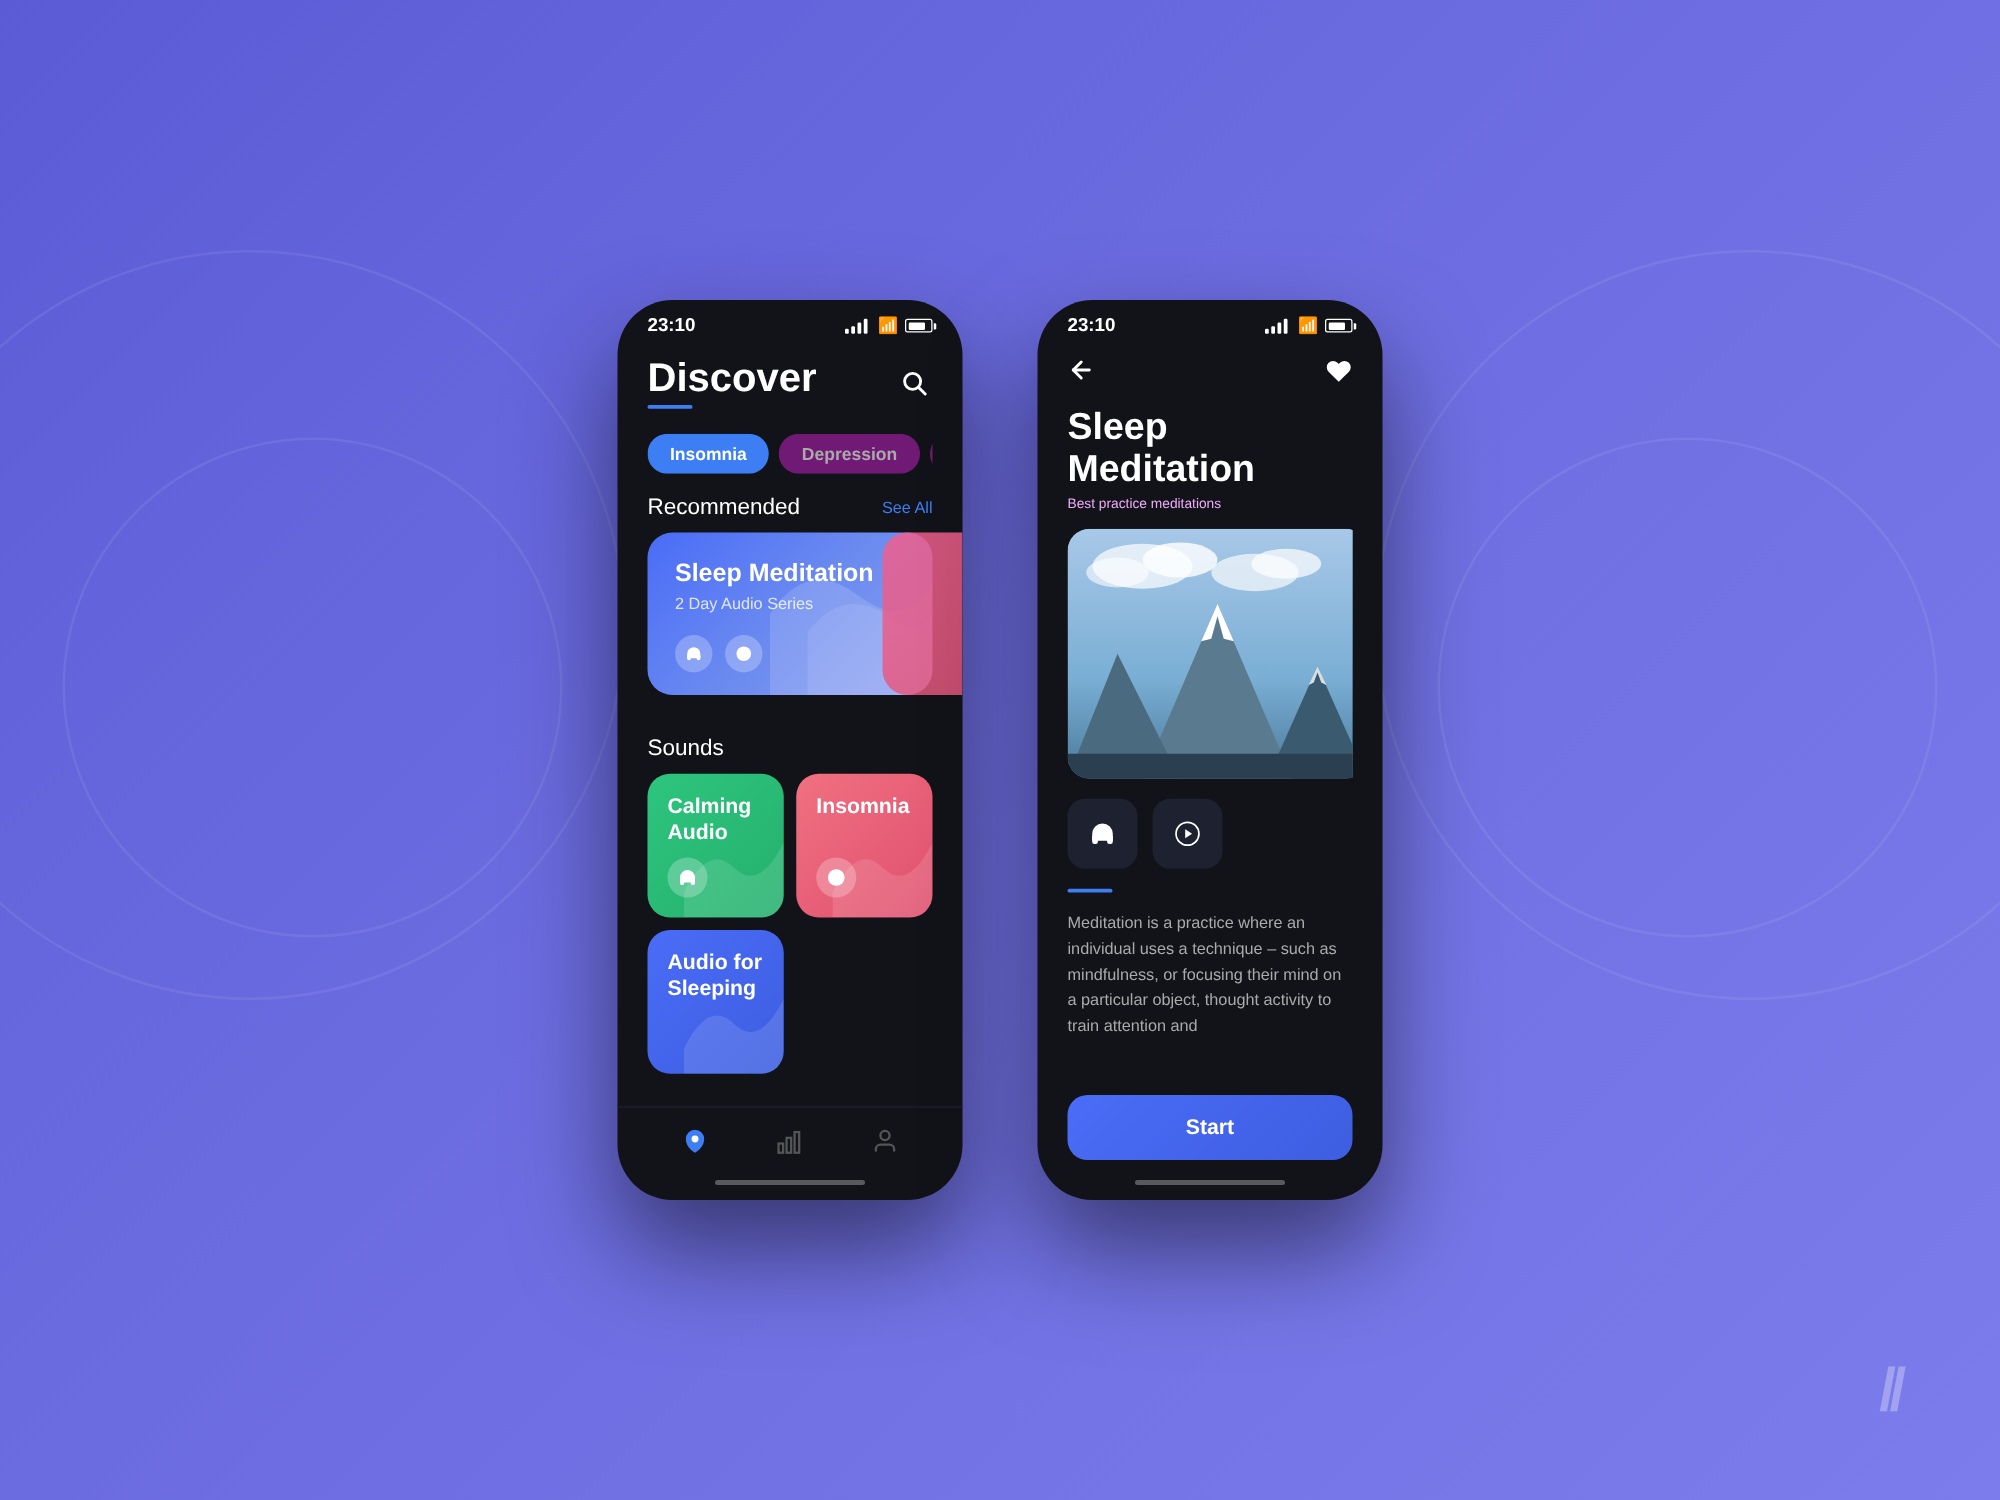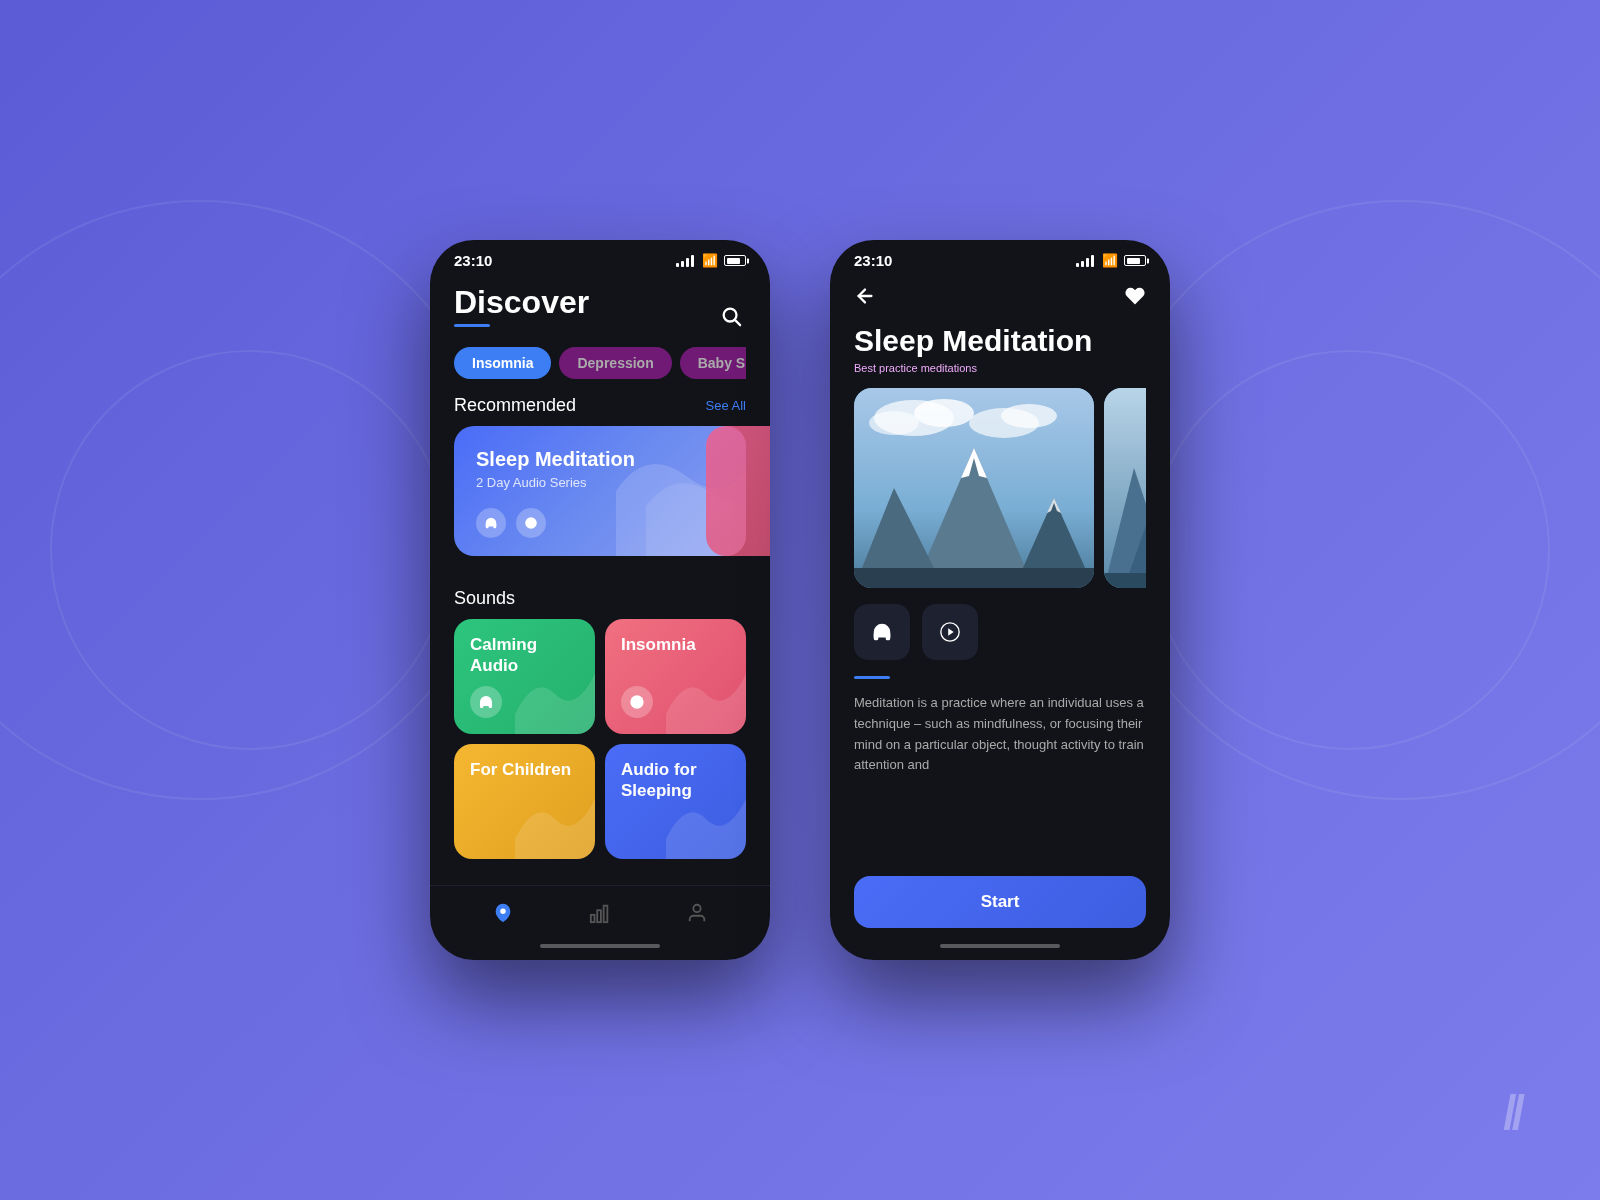--- a/index.html
+++ b/index.html
@@ -41,21 +41,21 @@
     .phones-container {
       display: flex;
       gap: 60px;
       align-items: center;
       position: relative;
       z-index: 1;
     }
 
     
     .phone {
-      width: 340px;
+      width: 276px;
       height: 720px;
       background: #111318;
       border-radius: 44px;
       overflow: hidden;
       position: relative;
       box-shadow: 0 40px 80px rgba(0,0,0,0.5);
       display: flex;
       flex-direction: column;
     }
 
@@ -122,21 +122,21 @@
       overflow: hidden;
       padding: 8px 24px 0;
       display: flex;
       flex-direction: column;
     }
 
     
     .discover-header {
       display: flex;
       justify-content: space-between;
-      align-items: center;
+      align-items: flex-start;
       margin-bottom: 4px;
     }
     .discover-title {
       color: white;
       font-size: 32px;
       font-weight: 800;
       line-height: 1.1;
     }
     .discover-underline {
       width: 36px;
@@ -538,26 +538,20 @@
           </svg>
           <div class="recent-card-title">Insomnia</div>
           <div class="recent-card-icon">
             <svg width="16" height="16" viewBox="0 0 24 24" fill="white">
                 <circle cx="12" cy="12" r="10"></circle>
                 <polygon points="10 8 16 12 10 16 10 8" fill="white"></polygon>
               </svg>
           </div>
         </div>
 
-        <div class="recent-card card-yellow">
-          <svg style="position:absolute;right:0;bottom:0;width:80px;height:80px;opacity:0.25;" viewBox="0 0 80 80">
-            <path d="M0 60 Q20 20 40 40 Q60 60 80 20 L80 80 L0 80 Z" fill="rgba(255,255,255,0.5)"></path>
-          </svg>
-          <div class="recent-card-title">For Children</div>
-        </div>
 
         <div class="recent-card card-blue">
           <svg style="position:absolute;right:0;bottom:0;width:80px;height:80px;opacity:0.25;" viewBox="0 0 80 80">
             <path d="M0 60 Q20 20 40 40 Q60 60 80 20 L80 80 L0 80 Z" fill="rgba(255,255,255,0.5)"></path>
           </svg>
           <div class="recent-card-title">Audio for Sleeping</div>
         </div>
       </div>
     </div>
 

